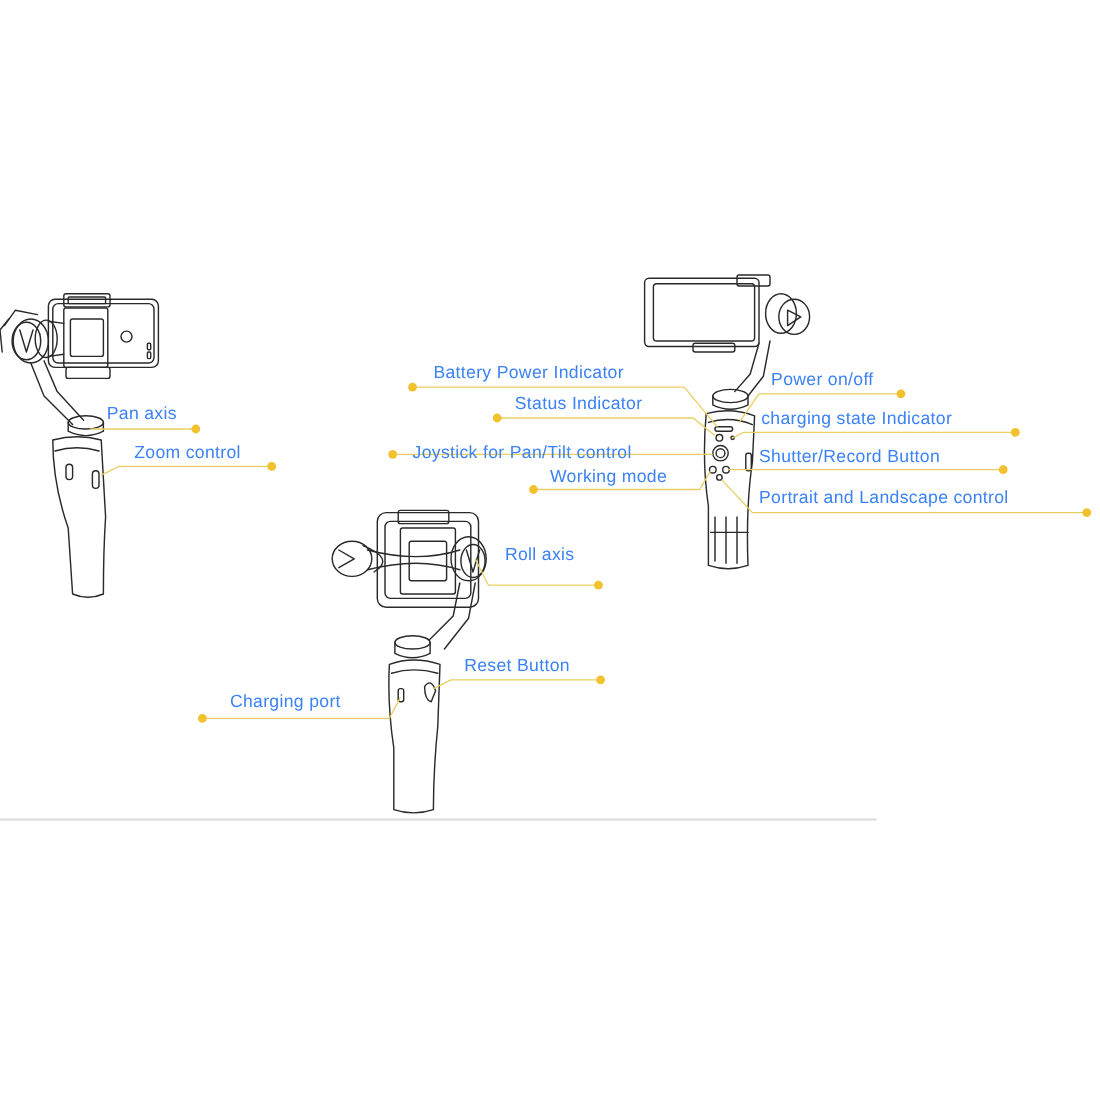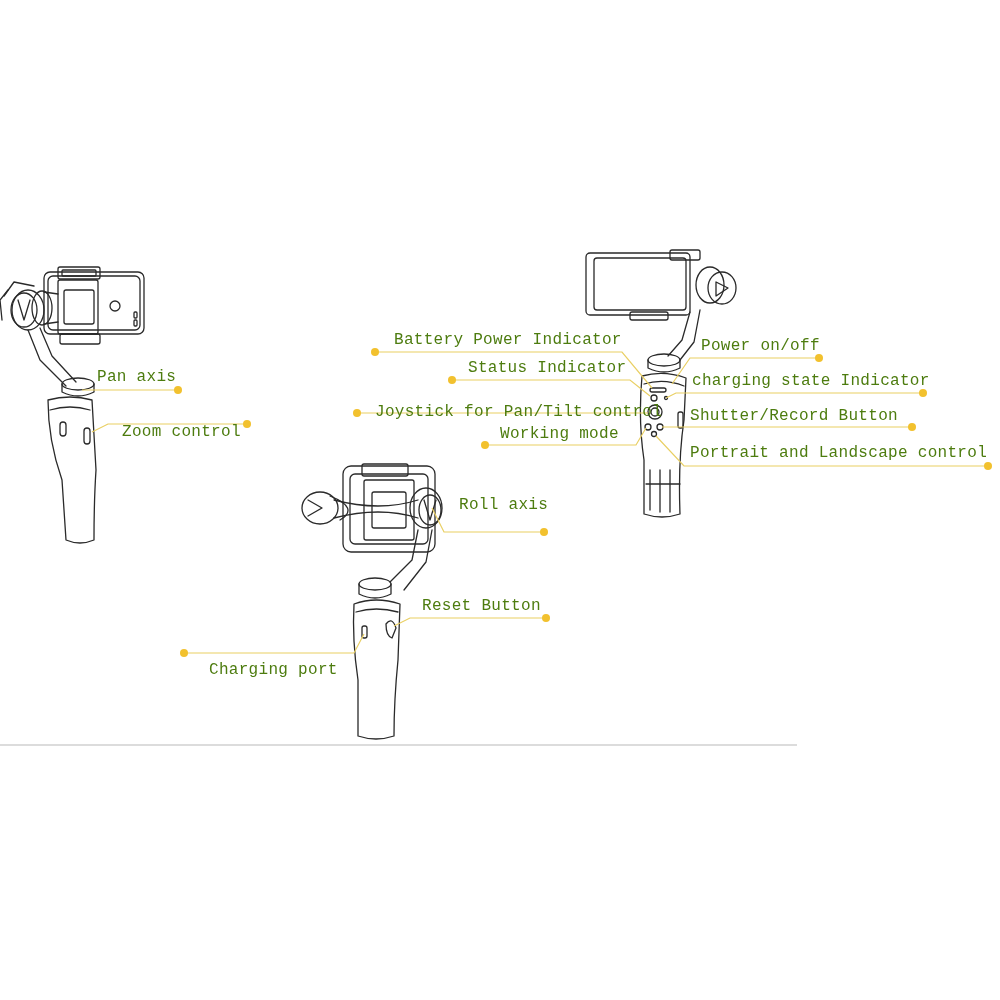--- a/index.html
+++ b/index.html
@@ -1,19 +1,19 @@
 <!DOCTYPE html>
 <html><head>
 <meta charset="utf-8">
 <style>
   html, body { margin: 0; padding: 0; background: #ffffff; }
   body { width: 1000px; height: 1000px; position: relative; overflow: hidden; font-family: "DejaVu Sans", sans-serif; }
   .stage { position: absolute; left: 0; top: 0; width: 1000px; height: 1000px; }
   svg.art { position: absolute; left: 0; top: 0; }
-  .label { position: absolute; font-family: Liberation Mono, monospace; font-size: 16px; color: #4d7c0f; white-space: nowrap; letter-spacing: 0.3px; line-height: 18px; }
+  .label { position: absolute; font-family: Liberation Sans, sans-serif; font-size: 16px; color: #3b82f6; white-space: nowrap; letter-spacing: 0.3px; line-height: 18px; }
   .baseline { position: absolute; left: 0; top: 744px; width: 797px; height: 2px; background: #dcdcdc; }
 </style>
 </head>
 <body>
 
 <div class="stage">
 
   <svg class="art" width="1000" height="1000" viewBox="0 0 1000 1000">
     <g fill="none" stroke="#2a2a2a" stroke-width="1.3" stroke-linejoin="round" stroke-linecap="round">
 
@@ -161,25 +161,25 @@
       <circle cx="357" cy="413" r="4"></circle>
       <circle cx="485" cy="445" r="4"></circle>
       <circle cx="819" cy="358" r="4"></circle>
       <circle cx="923" cy="393" r="4"></circle>
       <circle cx="912" cy="427" r="4"></circle>
       <circle cx="988" cy="466" r="4"></circle>
     </g>
   </svg>
 
   <span class="label" style="left:97px; top:368px;">Pan axis</span>
-  <span class="label" style="left:122px; top:423px;">Zoom control</span>
+  <span class="label" style="left:122px; top:403px;">Zoom control</span>
 
   <span class="label" style="left:459px; top:496px;">Roll axis</span>
   <span class="label" style="left:422px; top:597px;">Reset Button</span>
-  <span class="label" style="left:209px; top:630px;margin-top:31px;">Charging port</span>
+  <span class="label" style="left:209px; top:630px;">Charging port</span>
 
   <span class="label" style="left:394px; top:331px;">Battery Power Indicator</span>
   <span class="label" style="left:468px; top:359px;">Status Indicator</span>
   <span class="label" style="left:375px; top:403px;">Joystick for Pan/Tilt control</span>
   <span class="label" style="left:500px; top:425px;">Working mode</span>
   <span class="label" style="left:701px; top:337px;">Power on/off</span>
   <span class="label" style="left:692px; top:372px;text-align:center;">charging state Indicator</span>
   <span class="label" style="left:690px; top:407px;">Shutter/Record Button</span>
   <span class="label" style="left:690px; top:444px;">Portrait and Landscape control</span>
 

